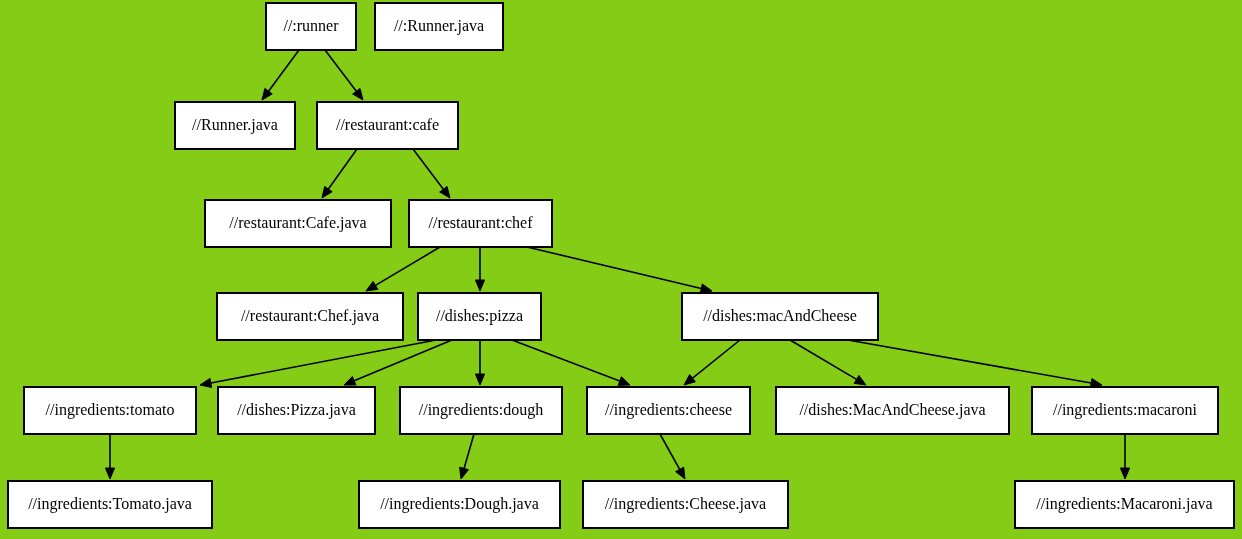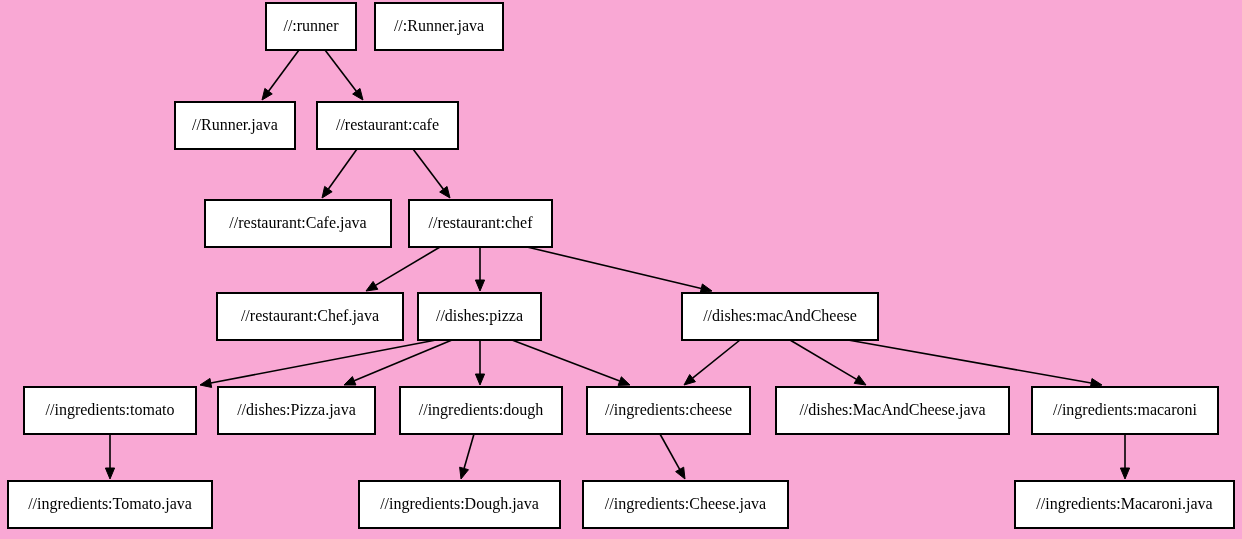--- a/index.html
+++ b/index.html
@@ -5,21 +5,21 @@
 <style>
   html, body {
     margin: 0;
     padding: 0;
     background: #ffffff;
   }
   #graph-root {
     position: relative;
     width: 1242px;
     height: 539px;
-    background: #f9a8d4;
+    background: #84cc16;
     overflow: hidden;
     font-family: "Liberation Serif", "DejaVu Serif", serif;
     text-align: center;
   }
   #graph-svg {
     display: block;
     width: 1242px;
     height: 539px;
   }
   .node-box {

